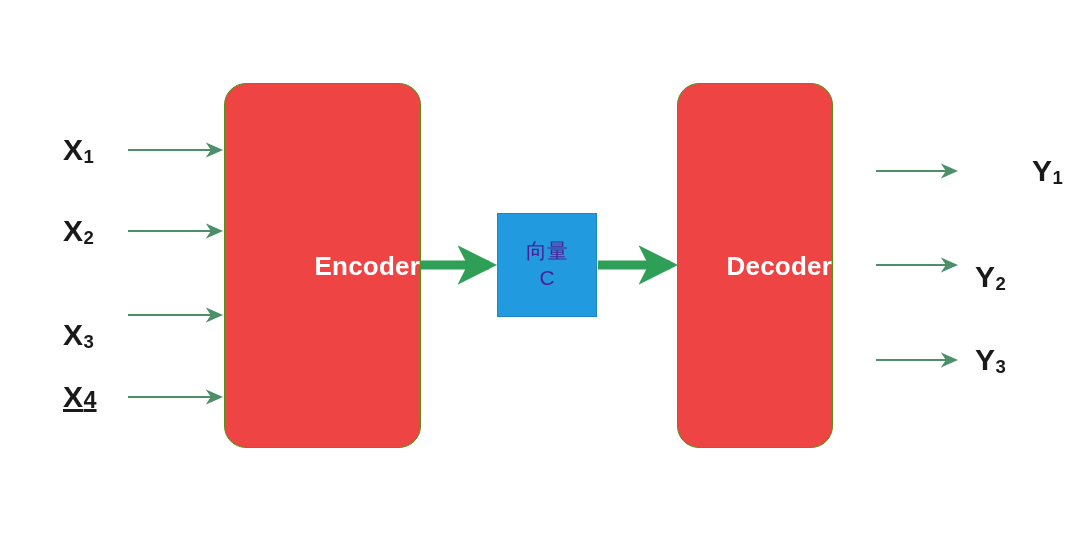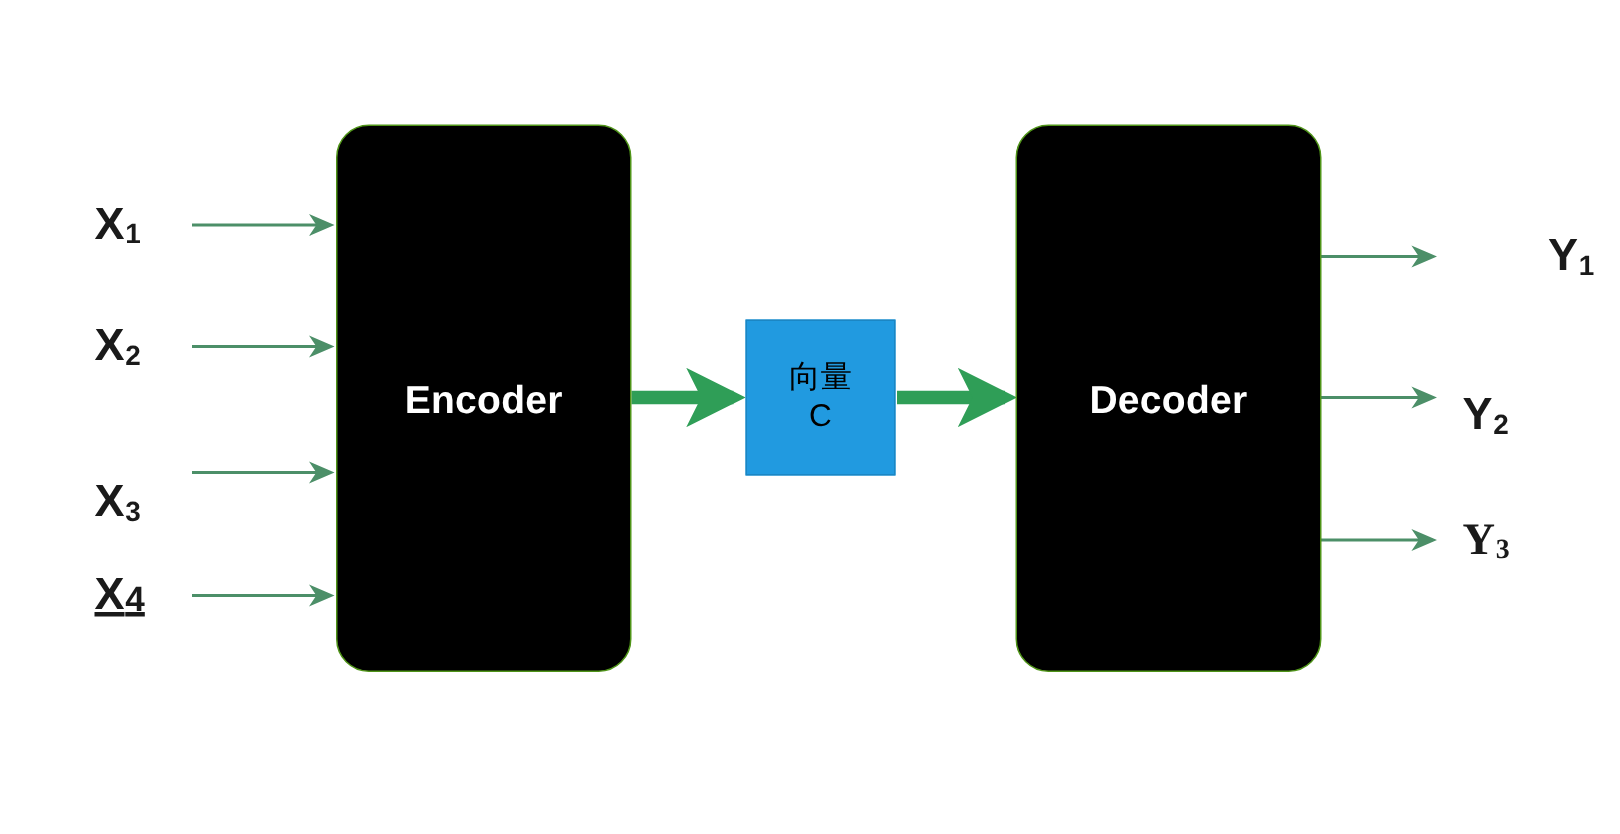--- a/index.html
+++ b/index.html
@@ -25,54 +25,54 @@
     top: 0;
     width: 1080px;
     height: 556px;
     pointer-events: none;
   }
 
   
   .proc-block {
     position: absolute;
     box-sizing: border-box;
-    background: #000000;
+    background: #ef4444;
     border: 1.5px solid #4f9418;
     border-radius: 22px;
     display: flex;
     align-items: center;
-    justify-content: center;
+    justify-content: flex-end;
   }
   .proc-block .proc-label {
     color: #ffffff;
     font-size: 26px;
     font-weight: bold;
     letter-spacing: 0.2px;
     line-height: 1;
   }
   #encoder-block { left: 224px; top: 83px; width: 197px; height: 365px; }
-  #decoder-block { left: 677px; top: 83px; width: 204px; height: 365px; }
+  #decoder-block { left: 677px; top: 83px; width: 156px; height: 365px; }
 
   
   #context-block {
     position: absolute;
     left: 497px;
     top: 213px;
     width: 100px;
     height: 104px;
     box-sizing: border-box;
     background: #219ae0;
     border: 1px solid #1b86c4;
     display: flex;
     flex-direction: column;
     align-items: center;
     justify-content: center;
   }
   #context-block .ctx-line {
-    color: #000000;
+    color: #4c1d95;
     font-size: 21px;
     line-height: 1.22;
     text-align: right;
     font-family: "DejaVu Sans", "Liberation Sans", sans-serif;
   }
   #context-block .ctx-line.ctx-sub {
     font-size: 21px;
     font-family: "Liberation Sans", "DejaVu Sans", sans-serif;
   }
 
@@ -151,15 +151,15 @@
   </div>
 
   <div class="proc-block" id="decoder-block">
     <span class="proc-label">Decoder</span>
   </div>
 
   <div class="var-label" id="label-y1" style="left:1032px; top:156px;"><span>Y</span><sub>1</sub></div>
 
   <div class="var-label" id="label-y2" style="left:975px; top:262px;"><span>Y</span><sub>2</sub></div>
 
-  <div class="var-label" id="label-y3" style="left:975px; top:345px;font-family:Liberation Serif, serif;"><span>Y</span><sub>3</sub></div>
+  <div class="var-label" id="label-y3" style="left:975px; top:345px;"><span>Y</span><sub>3</sub></div>
 
 </div>
 
 </body></html>

